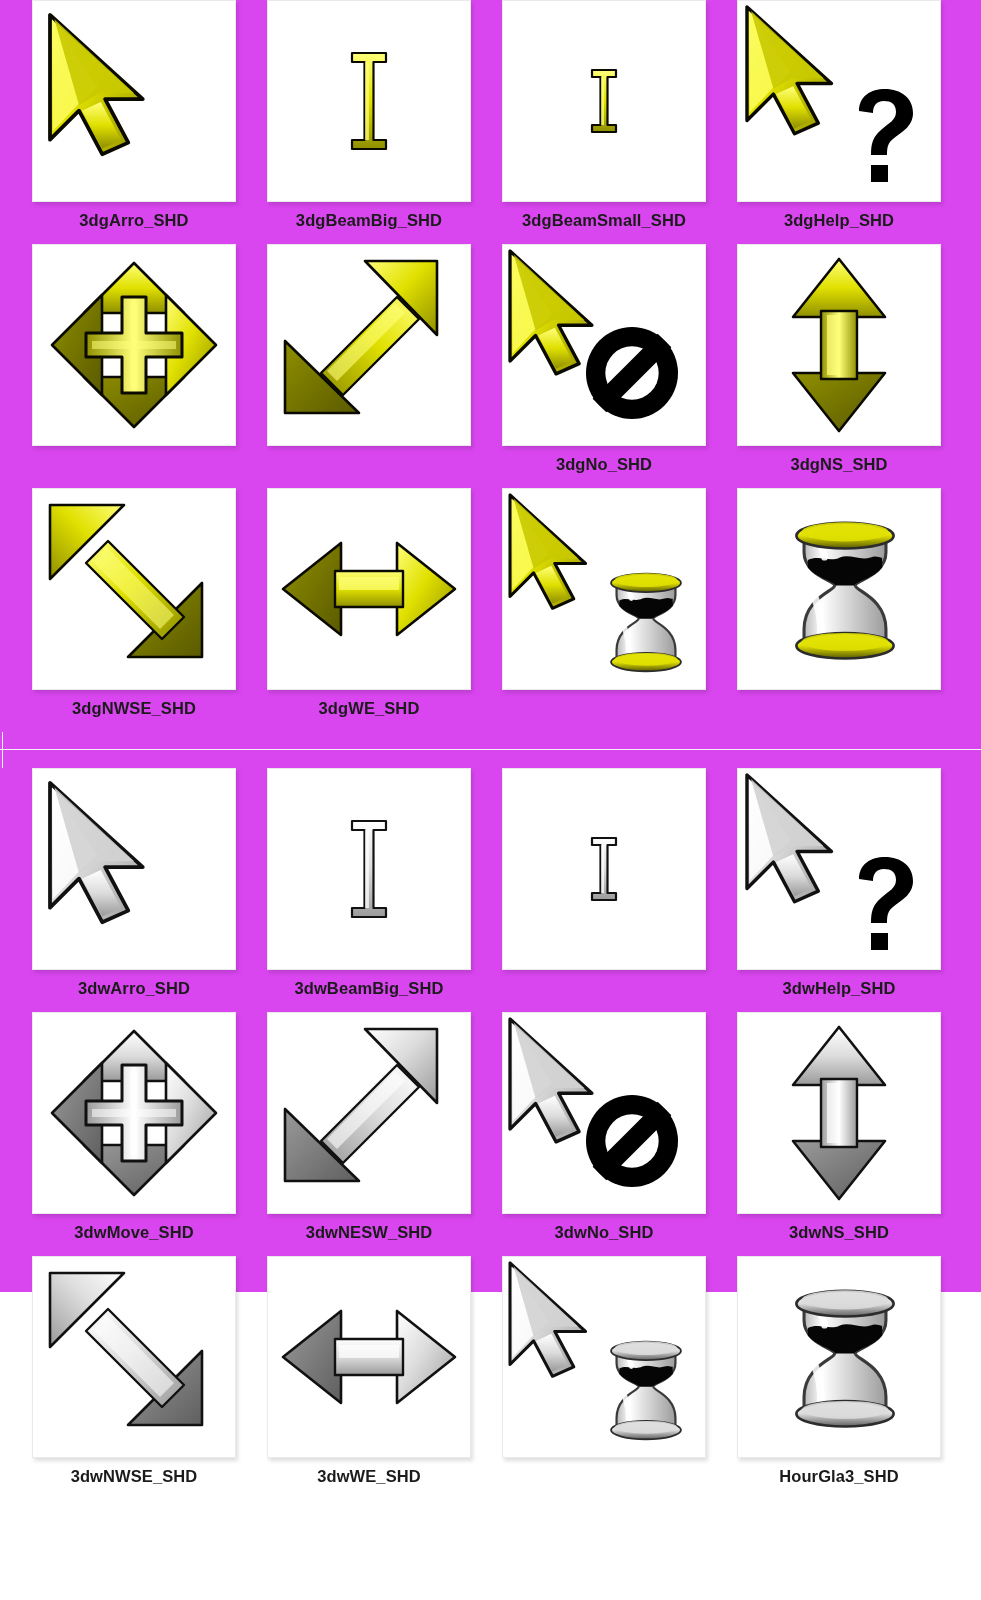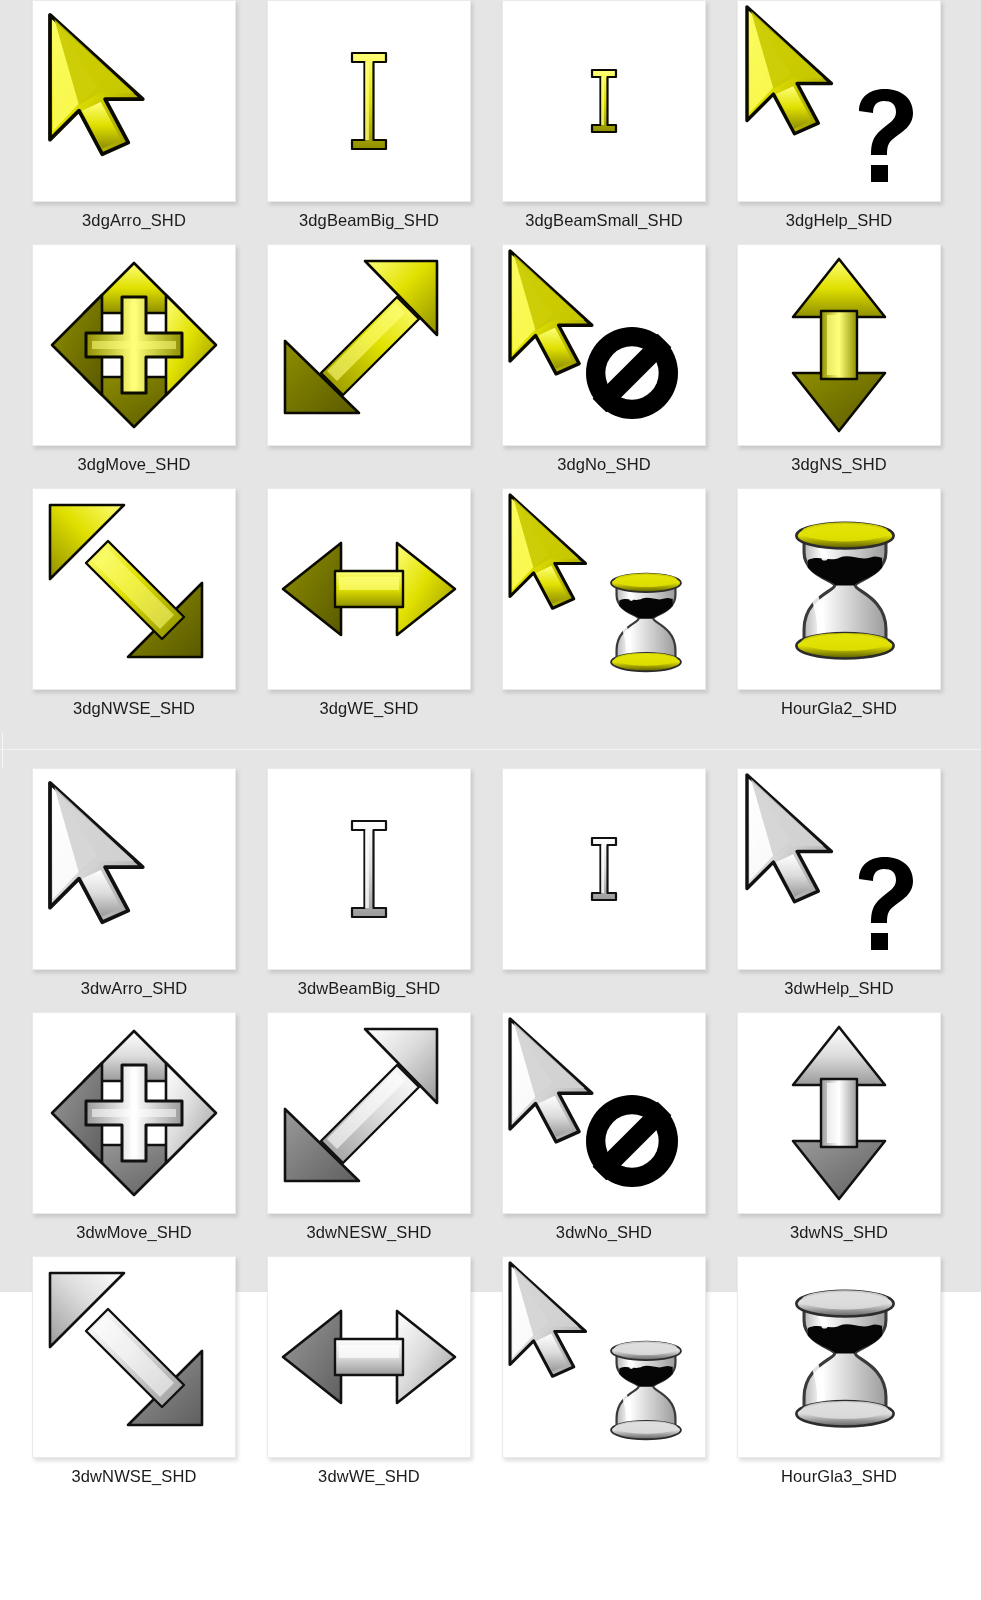--- a/index.html
+++ b/index.html
@@ -3,21 +3,21 @@
 <meta charset="utf-8">
 <style>
   * { box-sizing: border-box; }
   html, body {
     margin: 0; padding: 0;
     width: 981px; height: 1600px;
     background: #ffffff;
     font-family: "Liberation Sans", sans-serif;
     overflow: hidden;
   }
-  #page { position: relative; width: 981px; height: 1292px; background:#e5e5e5; }
+  #page { position: relative; width: 981px; height: 1292px; background:#d946ef;font-weight:bold; }
 
   .section { position: relative; width: 981px; }
   .sep-wrap { position: relative; width: 981px; height: 36px; }
   .sep-line-h {
     position: absolute; left: 0; top: 17px; width: 981px; height: 1px;
     background: #f2f2f2;
   }
   .sep-line-v {
     position: absolute; left: 2px; top: 0px; width: 1px; height: 36px;
     background: #f5f5f5;
@@ -328,21 +328,20 @@
     <polygon points="100,18 150,68 50,68" fill="url(#gVi4)" stroke="#0a0a00" stroke-width="2.6" stroke-linejoin="round"></polygon>
     <polygon points="100,182 150,132 50,132" fill="url(#gDarki4)" stroke="#0a0a00" stroke-width="2.6" stroke-linejoin="round"></polygon>
     <polygon points="18,100 68,50 68,150" fill="url(#gDarki4)" stroke="#0a0a00" stroke-width="2.6" stroke-linejoin="round"></polygon>
     <polygon points="182,100 132,50 132,150" fill="url(#gAi4)" stroke="#0a0a00" stroke-width="2.6" stroke-linejoin="round"></polygon>
     <path d="M88,52 L112,52 L112,88 L148,88 L148,112 L112,112 L112,148 L88,148 L88,112 L52,112 L52,88 L88,88 Z" fill="url(#gHi4)" stroke="#0a0a00" stroke-width="3" stroke-linejoin="round"></path>
     <path d="M96,58 L104,58 L104,96 L142,96 L142,104 L104,104 L104,142 L96,142 L96,104 L58,104 L58,96 L96,96 Z" fill="#ffff7a" opacity="0.55"></path>
   </g>
               </svg>
             </div>
           </div>
-          <div class="label">3dgMove_SHD</div>
         </div>
         <div class="cell">
           <div class="tile">
             <div class="art">
               <svg viewBox="0 0 200 200" xmlns="http://www.w3.org/2000/svg">
   <defs>
     <linearGradient id="gAi5" x1="0" y1="0" x2="1" y2="1">
       <stop offset="0%" stop-color="#ffff7a"></stop>
       <stop offset="45%" stop-color="#e0e000"></stop>
       <stop offset="100%" stop-color="#8f8f00"></stop>
@@ -727,21 +726,20 @@
 
     <ellipse cx="50" cy="13" rx="38" ry="10" fill="url(#gCapi11)" stroke="#2c2c2c" stroke-width="2"></ellipse>
     <ellipse cx="50" cy="10" rx="34" ry="7.5" fill="#e0e000" opacity="0.9"></ellipse>
 
     <ellipse cx="50" cy="99" rx="38" ry="10" fill="url(#gCapi11)" stroke="#2c2c2c" stroke-width="2"></ellipse>
     <ellipse cx="50" cy="96" rx="34" ry="7" fill="#e0e000" opacity="0.9"></ellipse>
   </g>
               </svg>
             </div>
           </div>
-          <div class="label">HourGla2_SHD</div>
         </div>
       </div>
   </div>
 
   <div class="sep-wrap">
     <div class="sep-line-h"></div>
     <div class="sep-line-v"></div>
   </div>
 
   <div class="section">

